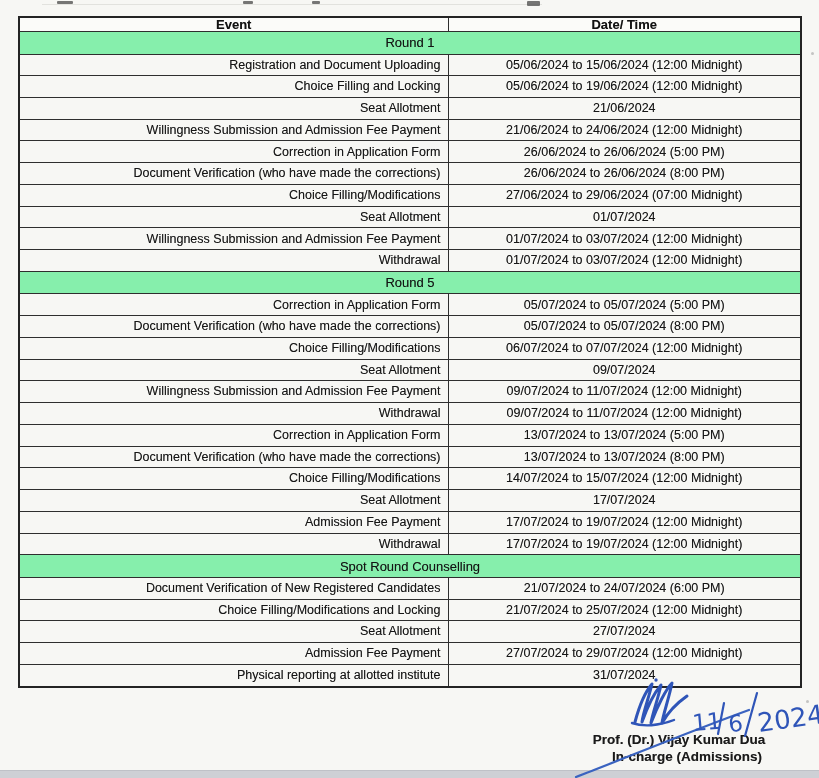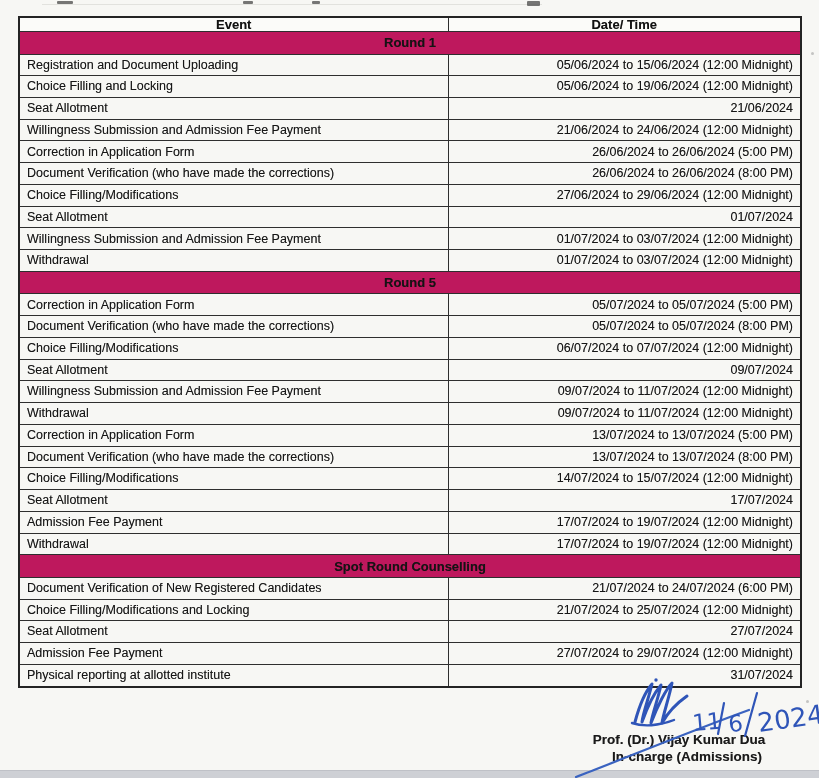--- a/index.html
+++ b/index.html
@@ -25,26 +25,26 @@
     overflow:hidden;white-space:nowrap;
     padding:0 7px;
     font-size:12.5px;line-height:1;
     vertical-align:middle;
   }
   table.schedule th{
     font-weight:bold;text-align:center;font-size:13px;
     background:#fbfbf9;color:#111;
   }
   tr.section-row td{
-    background:#be185d;
-    font-weight:bold;text-align:center;font-size:13px;color:#141414;
+    background:#86efac;
+    font-weight:normal;text-align:center;font-size:13px;color:#141414;
     text-shadow:0 0 .4px rgba(0,0,0,.45);
   }
-  td.event-cell{text-align:left;}
-  td.date-cell{text-align:right;margin-top:31px;}
+  td.event-cell{text-align:right;}
+  td.date-cell{text-align:center;margin-top:31px;}
   tr.bold-row td{font-weight:normal;}
   table.schedule td, table.schedule th{text-shadow:0 0 .35px rgba(0,0,0,.4);}
 
   
   .sig-block{position:absolute;left:540px;top:676px;width:279px;height:102px;}
   .sig-name{
     position:absolute;top:56px;left:14px;width:250px;text-align:center;
     font-size:13.5px;font-weight:600;color:#1a1a1a;z-index:1;
     text-shadow:0 0 .35px rgba(0,0,0,.4);
   }
@@ -109,21 +109,21 @@
         <tr>
           <td class="event-cell">Correction in Application Form</td>
           <td class="date-cell">26/06/2024 to 26/06/2024 (5:00 PM)</td>
         </tr>
         <tr>
           <td class="event-cell">Document Verification (who have made the corrections)</td>
           <td class="date-cell">26/06/2024 to 26/06/2024 (8:00 PM)</td>
         </tr>
         <tr>
           <td class="event-cell">Choice Filling/Modifications</td>
-          <td class="date-cell">27/06/2024 to 29/06/2024 (12:00 Midnight)</td>
+          <td class="date-cell">27/06/2024 to 29/06/2024 (07:00 Midnight)</td>
         </tr>
         <tr class="bold-row">
           <td class="event-cell">Seat Allotment</td>
           <td class="date-cell">01/07/2024</td>
         </tr>
         <tr>
           <td class="event-cell">Willingness Submission and Admission Fee Payment</td>
           <td class="date-cell">01/07/2024 to 03/07/2024 (12:00 Midnight)</td>
         </tr>
         <tr>

